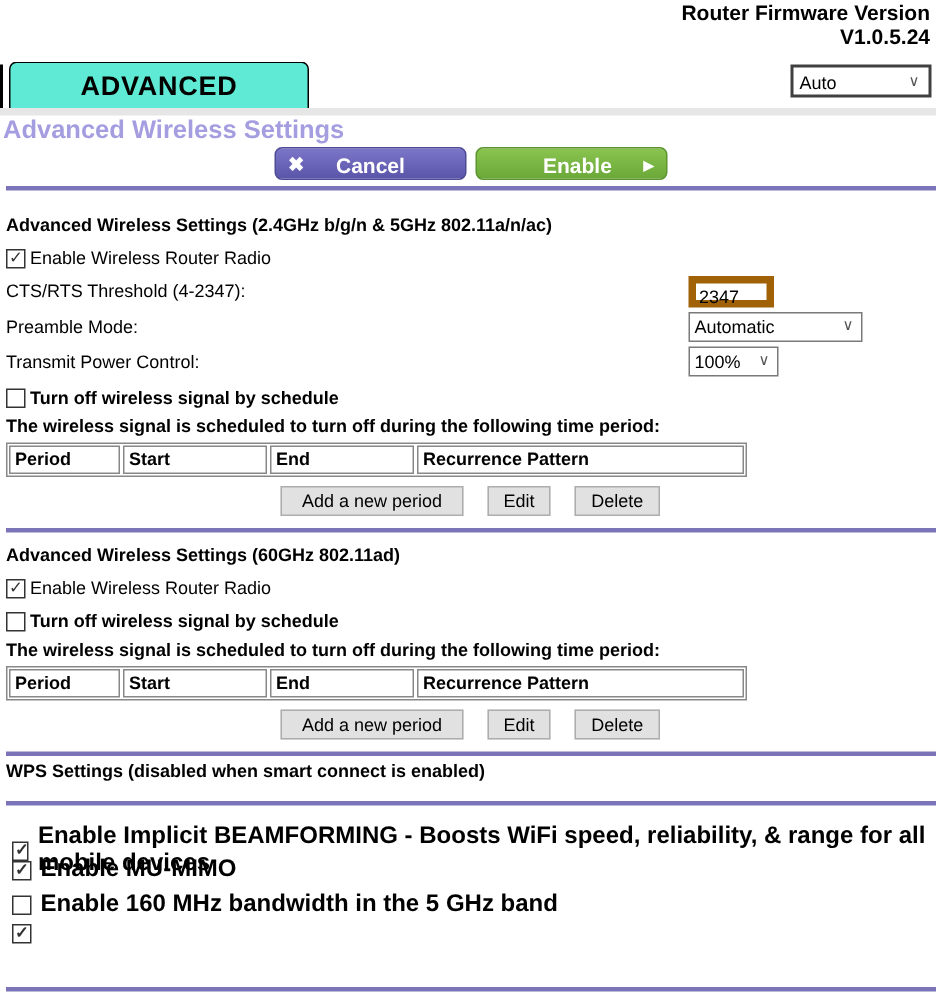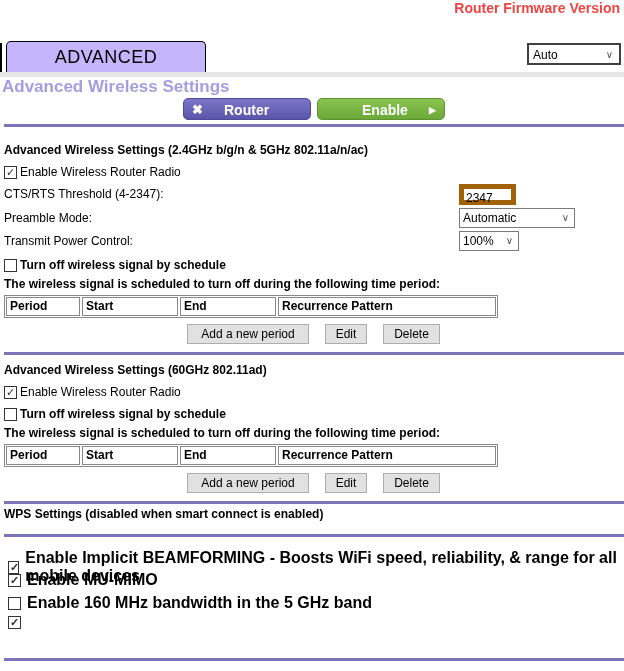--- a/index.html
+++ b/index.html
@@ -1,20 +1,20 @@
 <!DOCTYPE html>
 <html><head>
 <meta charset="utf-8">
 <style>
   * { box-sizing: border-box; margin: 0; padding: 0; }
   html, body { width: 624px; height: 671px; background: #ffffff; overflow: hidden; }
   body { position: relative; font-family: "Liberation Sans", sans-serif; font-size: 12px; color: #000; }
 
-  .fw { position: absolute; right: 4px; top: 0; text-align: right; font-weight: bold; font-size: 14px; line-height: 16px; color: #ef4444; }
-  .tab { position: absolute; left: 6px; top: 41px; width: 200px; height: 31px; background: #c4b5fd; border: 1px solid #000; border-bottom: none; border-radius: 5px 5px 0 0; text-align: center; font-weight: normal; font-size: 18px; line-height: 30px; letter-spacing: 0.5px; }
+  .fw { position: absolute; right: 4px; top: 0; text-align: right; font-weight: bold; font-size: 14px; line-height: 16px; color: #000000; }
+  .tab { position: absolute; left: 6px; top: 41px; width: 200px; height: 31px; background: #5eead4; border: 1px solid #000; border-bottom: none; border-radius: 5px 5px 0 0; text-align: center; font-weight: bold; font-size: 18px; line-height: 30px; letter-spacing: 0.5px; }
   .tab-left-edge { position: absolute; left: 0; top: 43px; width: 2px; height: 29px; background: #000; }
   .lang-select { position: absolute; left: 527px; top: 43px; width: 94px; height: 22px; border: 2px solid #404040; background: #fff; font-size: 12px; line-height: 20px; padding-left: 4px; }
   .lang-select .chev { position: absolute; right: 6px; top: 0; color: #555; font-size: 10px; }
   .top-band { position: absolute; left: 0; top: 72px; width: 624px; height: 5px; background: #e6e6e6; }
 
   .page-title { position: absolute; left: 2px; top: 77px; font-size: 17px; font-weight: bold; color: #a49ee0; }
   .btn-cancel { position: absolute; left: 183px; top: 98px; width: 128px; height: 22px; border-radius: 5px; background: linear-gradient(#7b76c8, #5a55a8); color: #fff; font-weight: bold; font-size: 14px; line-height: 22px; border: 1px solid #4e4a96; }
   .btn-cancel .x { position: absolute; left: 8px; top: 0; font-size: 13px; }
   .btn-cancel .lbl { position: absolute; left: 40px; top: 0; }
   .btn-apply { position: absolute; left: 317px; top: 98px; width: 128px; height: 22px; border-radius: 5px; background: linear-gradient(#8ac450, #6aa838); color: #fff; font-weight: bold; font-size: 14px; line-height: 22px; border: 1px solid #5c9430; }
@@ -38,33 +38,34 @@
   .gbtn { position: absolute; height: 20px; background: #e1e1e1; border: 1px solid #adadad; font-size: 12px; line-height: 18px; text-align: center; }
 
   .opt-row { position: absolute; left: 8px; font-size: 16px; display: flex; align-items: center; font-weight: bold; }
   .opt-row .cb { margin-right: 6px; }
 </style>
 </head>
 <body>
 
 <div class="fw">
   <div>Router Firmware Version</div>
+  <div>V1.0.5.24</div>
 </div>
 <div class="tab-left-edge"></div>
 <div class="tab">ADVANCED</div>
 <div class="lang-select">
   <span>Auto</span>
   <span class="chev">∨</span>
 </div>
 <div class="top-band"></div>
 
 <div class="page-title">Advanced Wireless Settings</div>
 <div class="btn-cancel">
   <span class="x">✖</span>
-  <span class="lbl">Router</span>
+  <span class="lbl">Cancel</span>
 </div>
 <div class="btn-apply">
   <span class="lbl">Enable</span>
   <span class="arr">▶</span>
 </div>
 <div class="divider" style="top:124px;"></div>
 
 <div class="sec-title" style="top:143px;">Advanced Wireless Settings (2.4GHz b/g/n &amp; 5GHz 802.11a/n/ac)</div>
 <div class="row" style="top:165px;">
   <span class="cb checked"></span>

